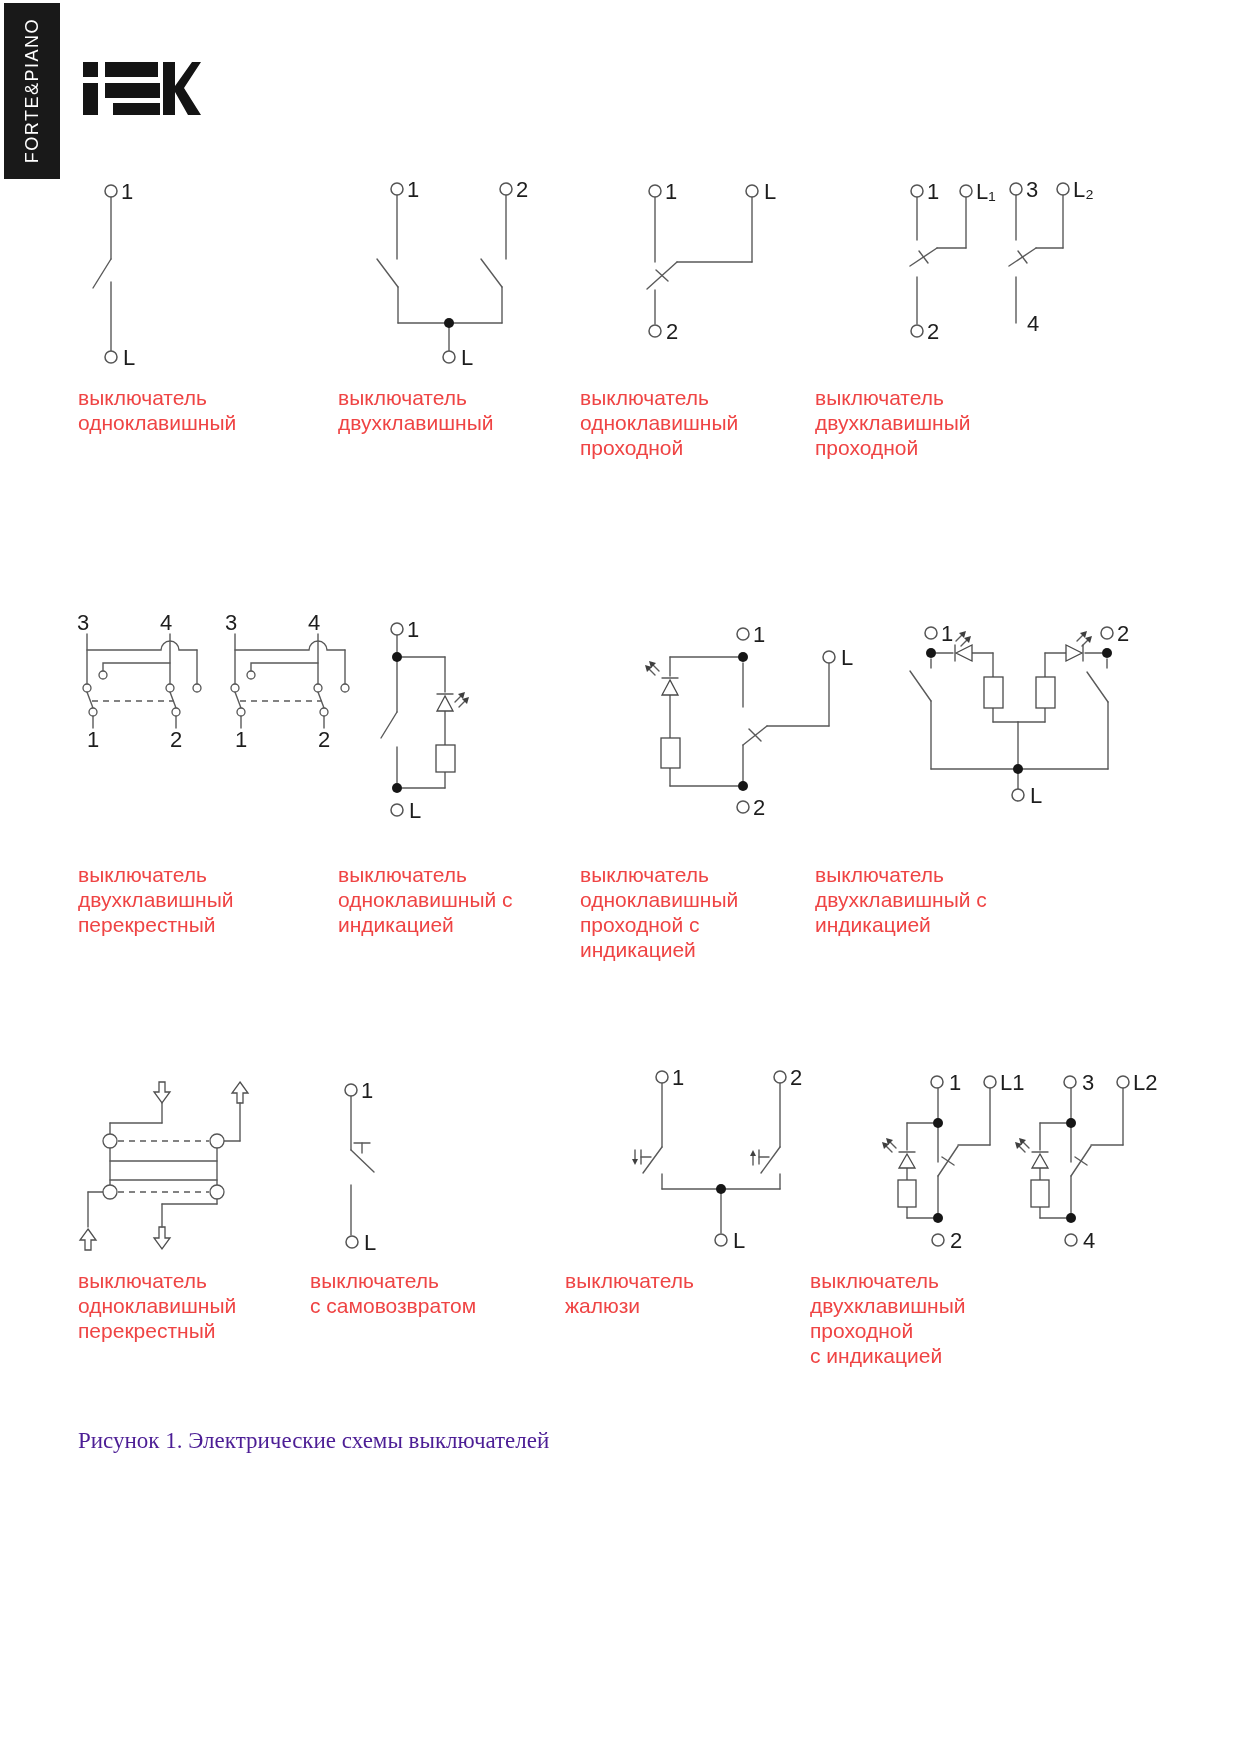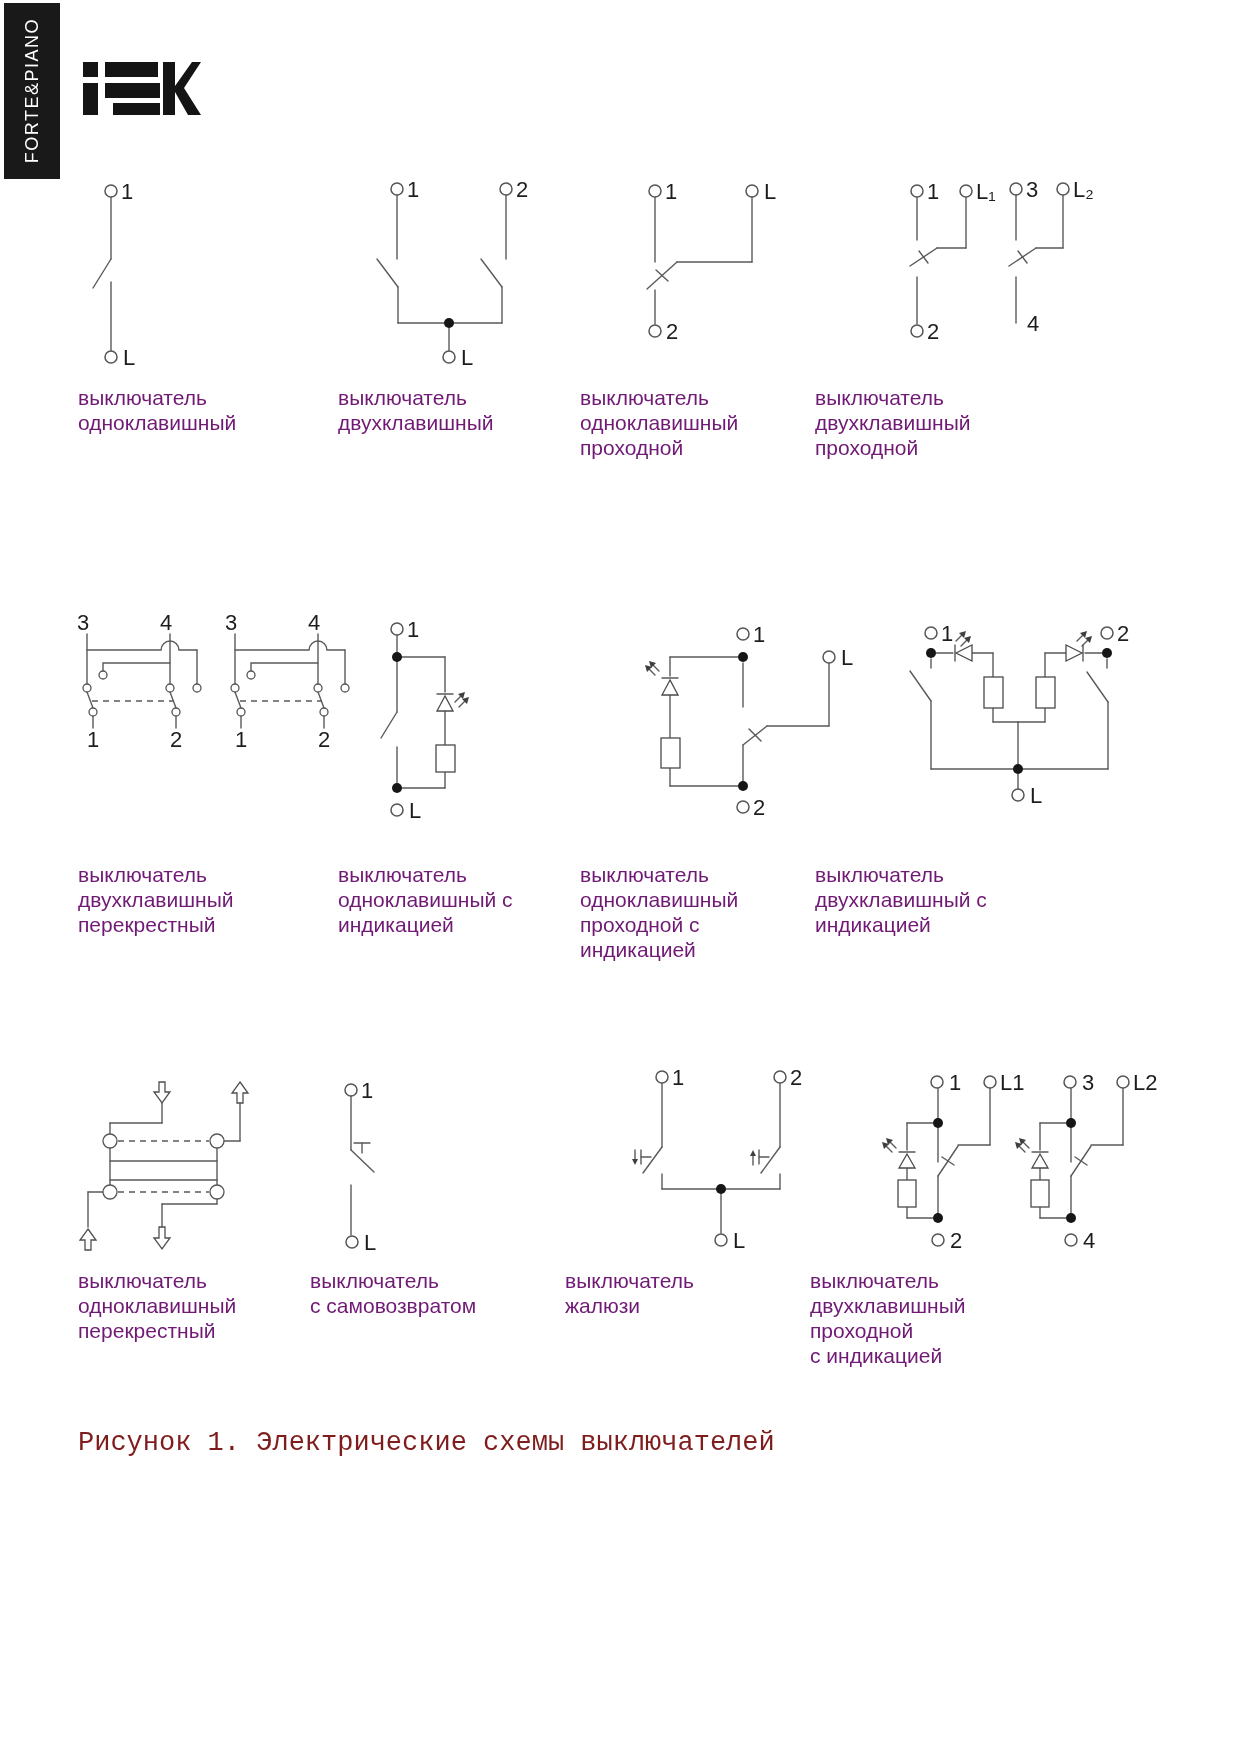--- a/index.html
+++ b/index.html
@@ -21,26 +21,26 @@
   .wired{stroke:#5a5a5a;stroke-width:1.4;fill:none;stroke-dasharray:6,5;}
   .term{fill:#fff;stroke:#555;stroke-width:1.5;}
   .cnt{fill:#fff;stroke:#555;stroke-width:1.3;}
   .dot{fill:#161616;stroke:none;}
   .sym{fill:#fff;stroke:#4a4a4a;stroke-width:1.3;}
   .ah{fill:#3f3f3f;stroke:none;}
   .hollow{fill:#fff;stroke:#4f4f4f;stroke-width:1.3;}
   .lbl{font-family:"Liberation Sans",sans-serif;font-size:22px;fill:#1d1d1d;}
   .lm{text-anchor:middle;}
   .cap{
-    position:absolute;width:235px;font-size:21px;line-height:25px;color:#701a75;
+    position:absolute;width:235px;font-size:21px;line-height:25px;color:#ef4444;
     white-space:pre-line;font-family:"Liberation Sans",sans-serif;
   }
   .figcap{
-    position:absolute;left:78px;top:1428px;font-size:27px;color:#7f1d1d;
-    font-family:Liberation Mono, monospace;
+    position:absolute;left:78px;top:1428px;font-size:23px;color:#4c1d95;
+    font-family:Liberation Serif, serif;
   }
 </style>
 </head>
 <body>
 
 <div class="banner">
   <span>FORTE&amp;PIANO</span>
 </div>
 
 <svg class="logo" viewBox="0 0 118 54">

